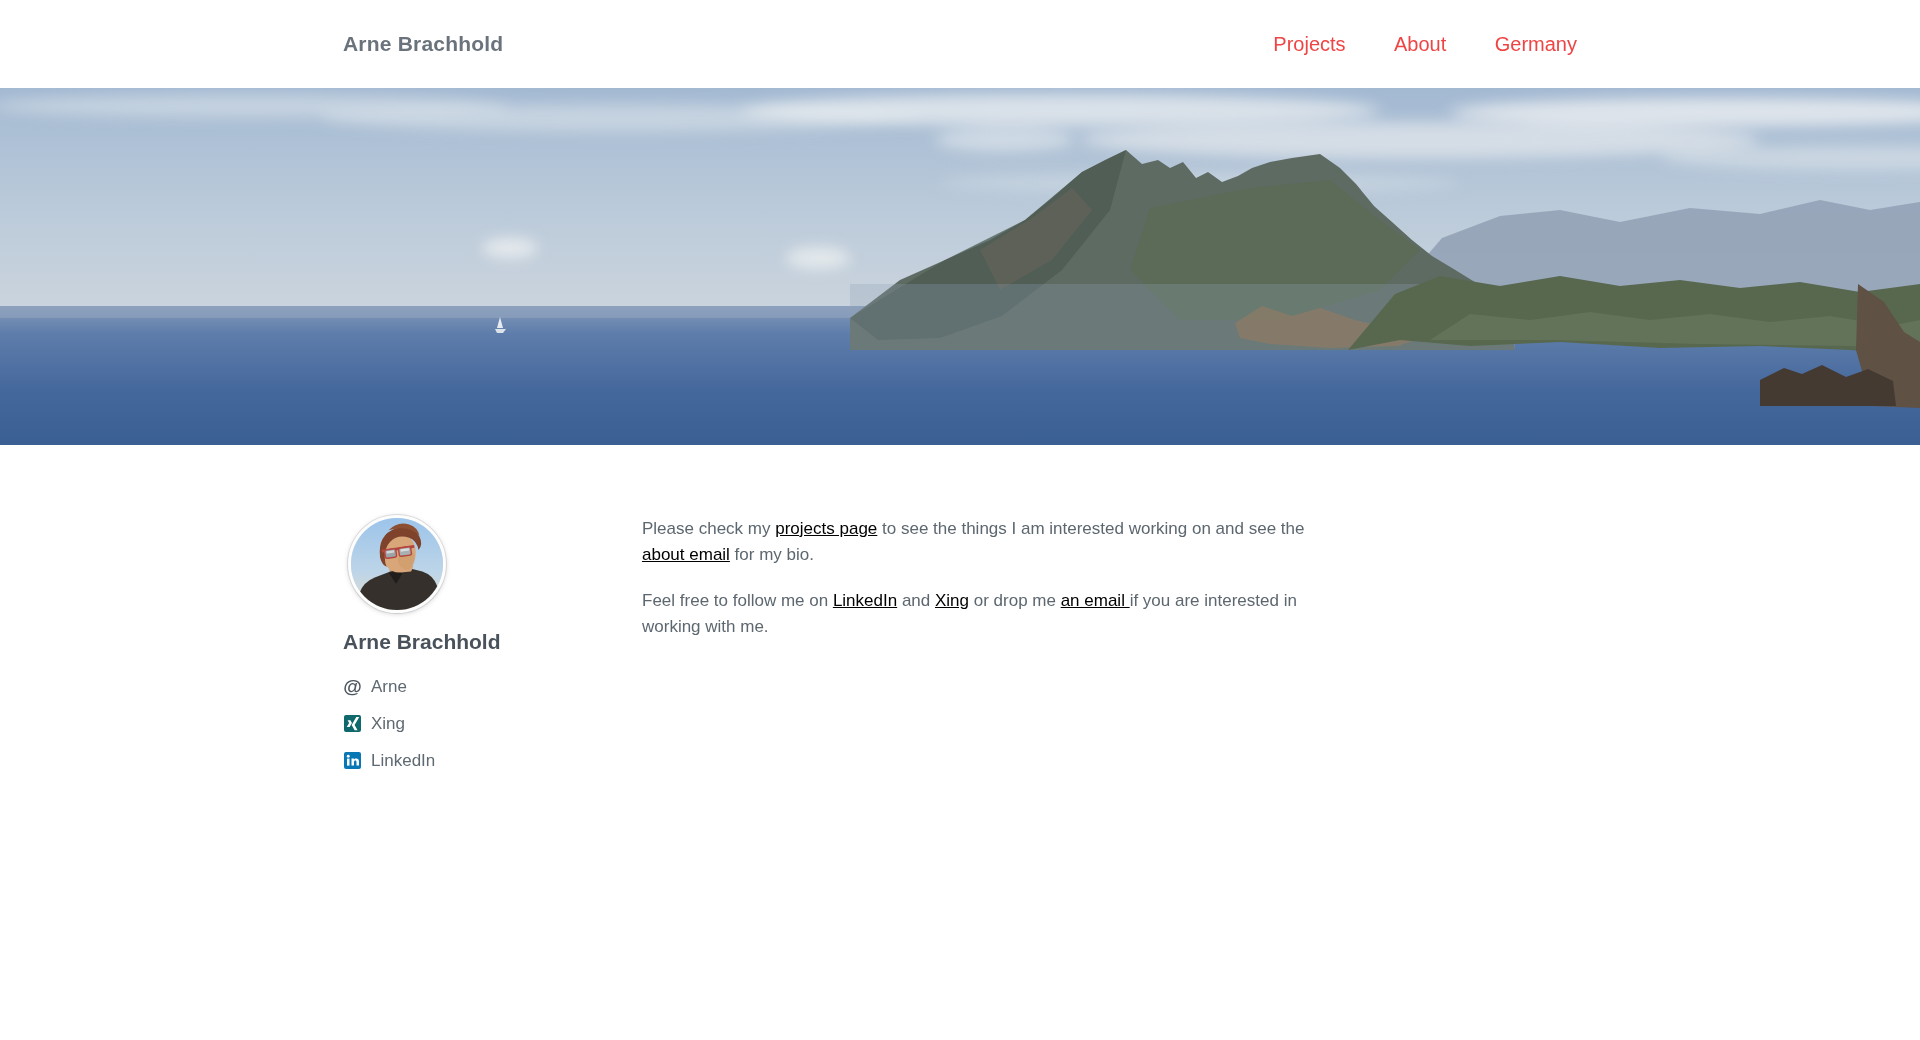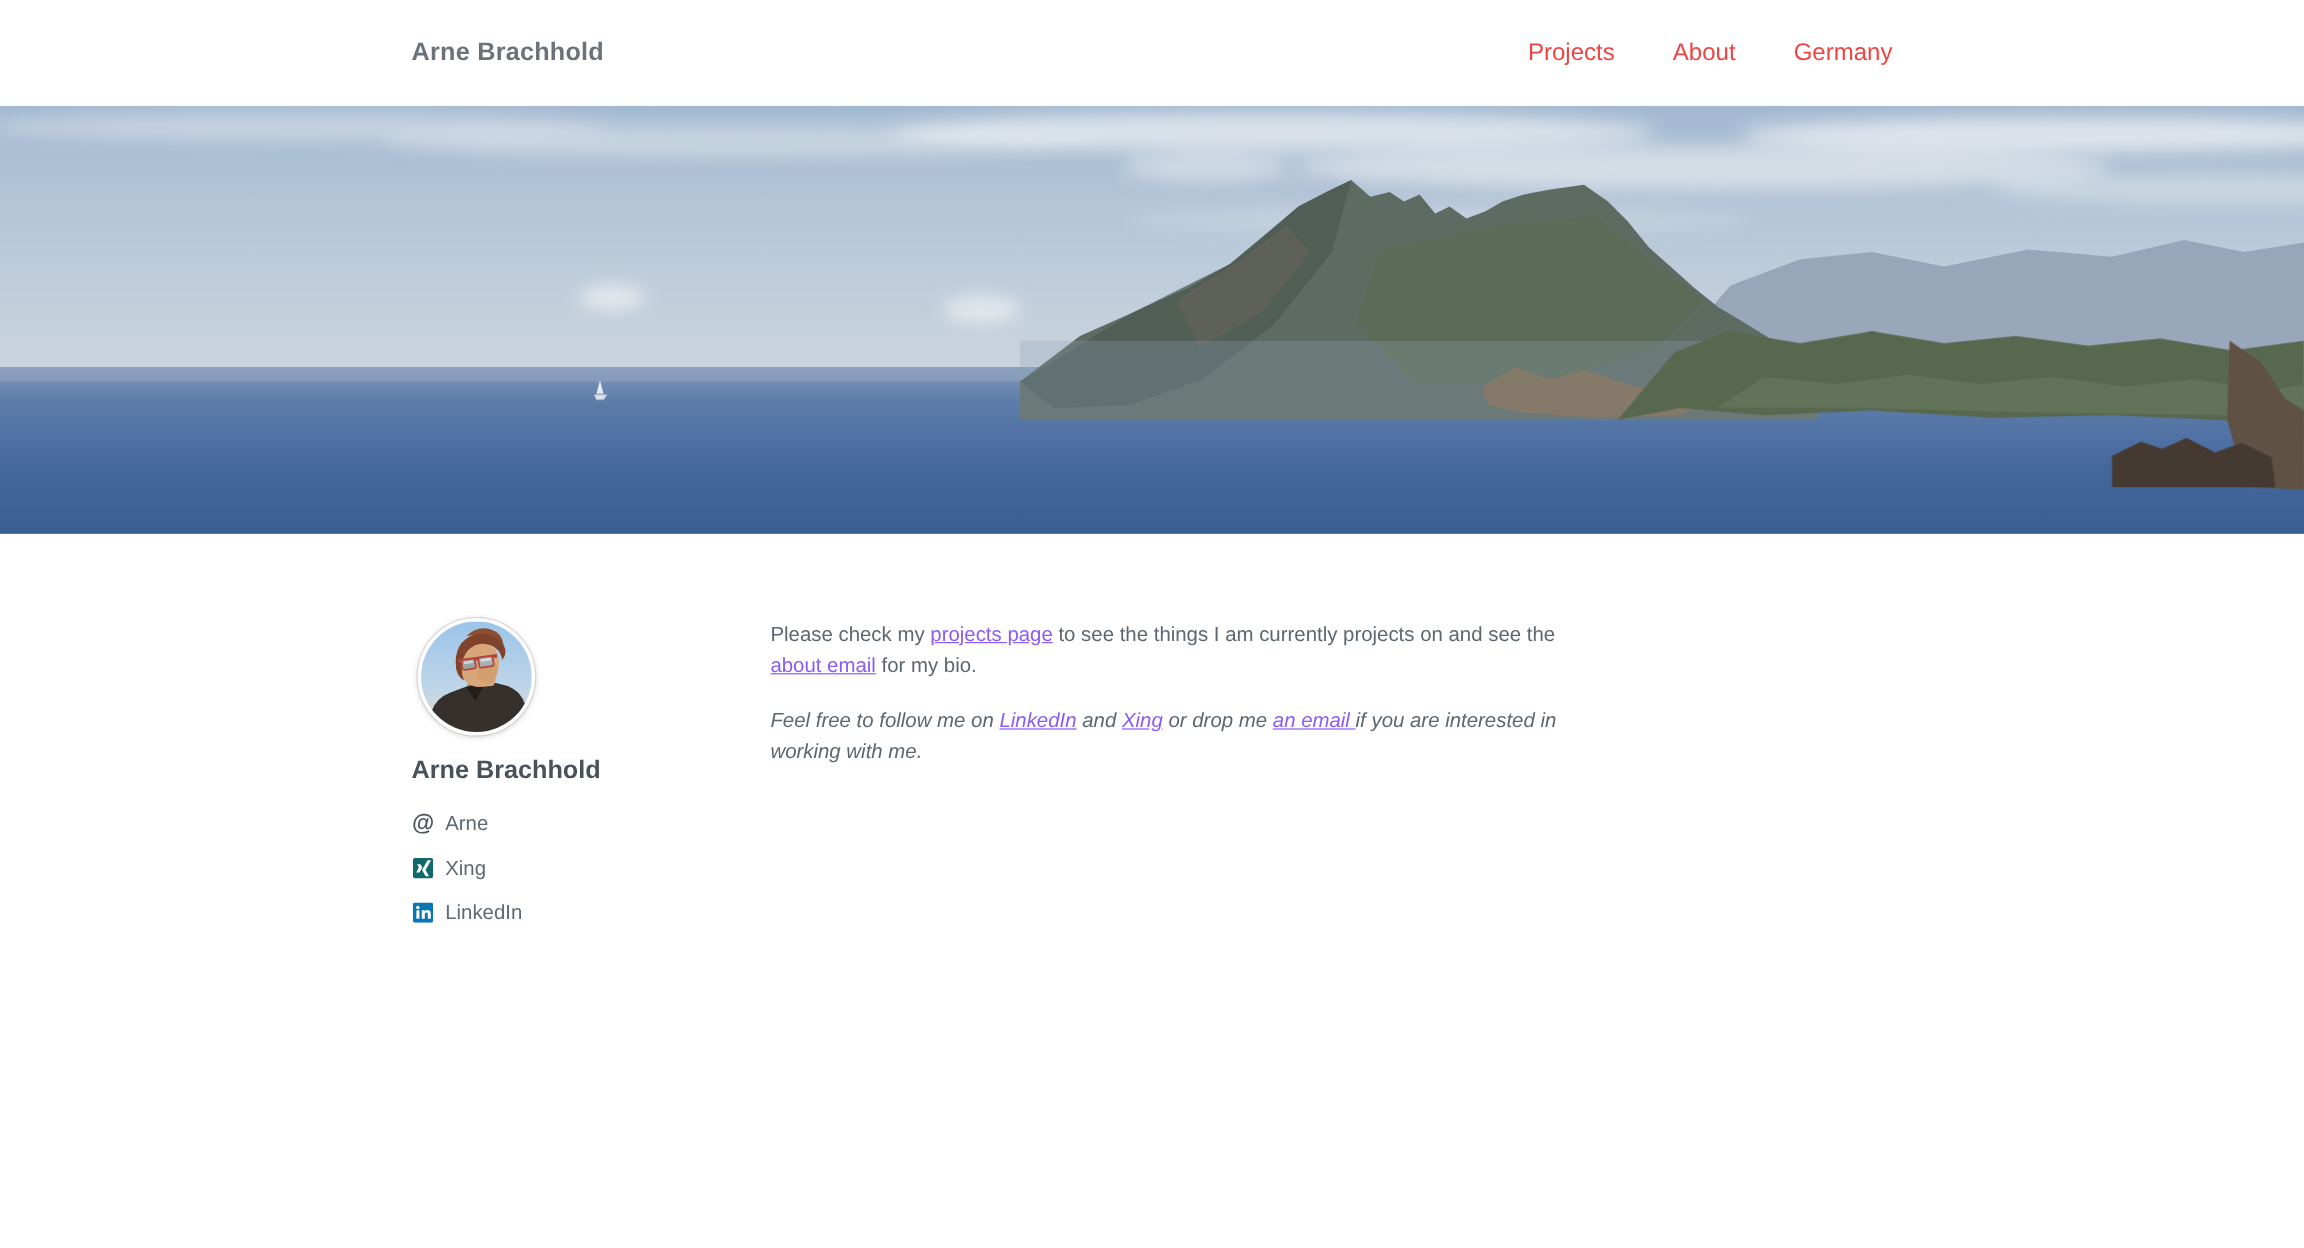--- a/index.html
+++ b/index.html
@@ -71,22 +71,22 @@
   .contact-icon {
     width: 19px; height: 19px;
     margin-right: 9px;
     display: inline-flex; align-items: center; justify-content: center;
     flex: 0 0 19px;
   }
   .contact-icon svg { display: block; }
   .at-glyph { font-size: 19px; font-weight: bold; color: #4d565e; line-height: 1; }
 
   .intro p { margin: 0 0 20px; font-size: 17px; line-height: 26px; color: #5d676f; }
-  .intro p:last-child { margin-bottom: 0; font-style: italic; }
-  .text-link { color: #8b5cf6; text-decoration: underline; }
+  .intro p:last-child { margin-bottom: 0; }
+  .text-link { color: #000000; text-decoration: underline; }
 </style>
 </head>
 <body>
 
 <header class="site-header">
   <div class="container">
     <a class="brand" href="#">Arne Brachhold</a>
     <nav class="main-nav">
       <a href="#">Projects</a>
       <a href="#">About</a>
@@ -230,18 +230,18 @@
                 <path d="M7.5 6.6 h2.4 v1 c0.35 -0.65 1.2 -1.2 2.3 -1.2 1.8 0 2.8 1.1 2.8 3.2 v4 h-2.5 v-3.6 c0 -1 -0.4 -1.6 -1.2 -1.6 -0.9 0 -1.3 0.7 -1.3 1.6 v3.6 H7.5 Z" fill="#ffffff"></path>
               </svg>
             </span>
             <span>LinkedIn</span>
           </a>
         </li>
       </ul>
     </div>
 
     <div class="col-right intro">
-      <p><span>Please check my </span><a href="#" class="text-link">projects page</a><span> to see the things I am currently projects on and see the </span><a href="#" class="text-link">about email</a><span> for my bio.</span></p>
+      <p><span>Please check my </span><a href="#" class="text-link">projects page</a><span> to see the things I am interested working on and see the </span><a href="#" class="text-link">about email</a><span> for my bio.</span></p>
       <p><span>Feel free to follow me on </span><a href="#" class="text-link">LinkedIn</a><span> and </span><a href="#" class="text-link">Xing</a><span> or drop me </span><a href="#" class="text-link">an email </a><span>if you are interested in working with me.</span></p>
     </div>
 
   </div>
 </section>
 
 </body></html>

